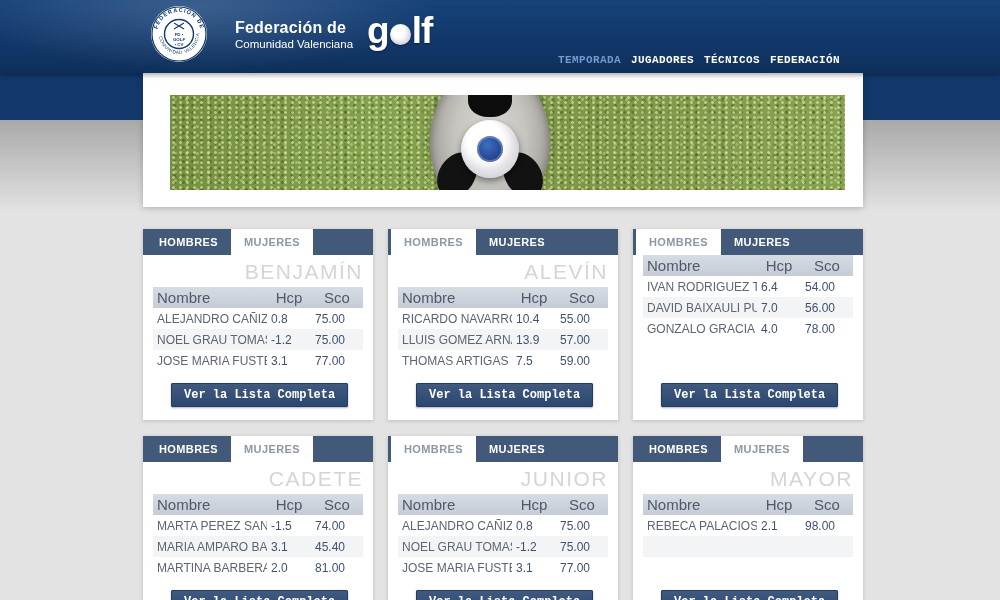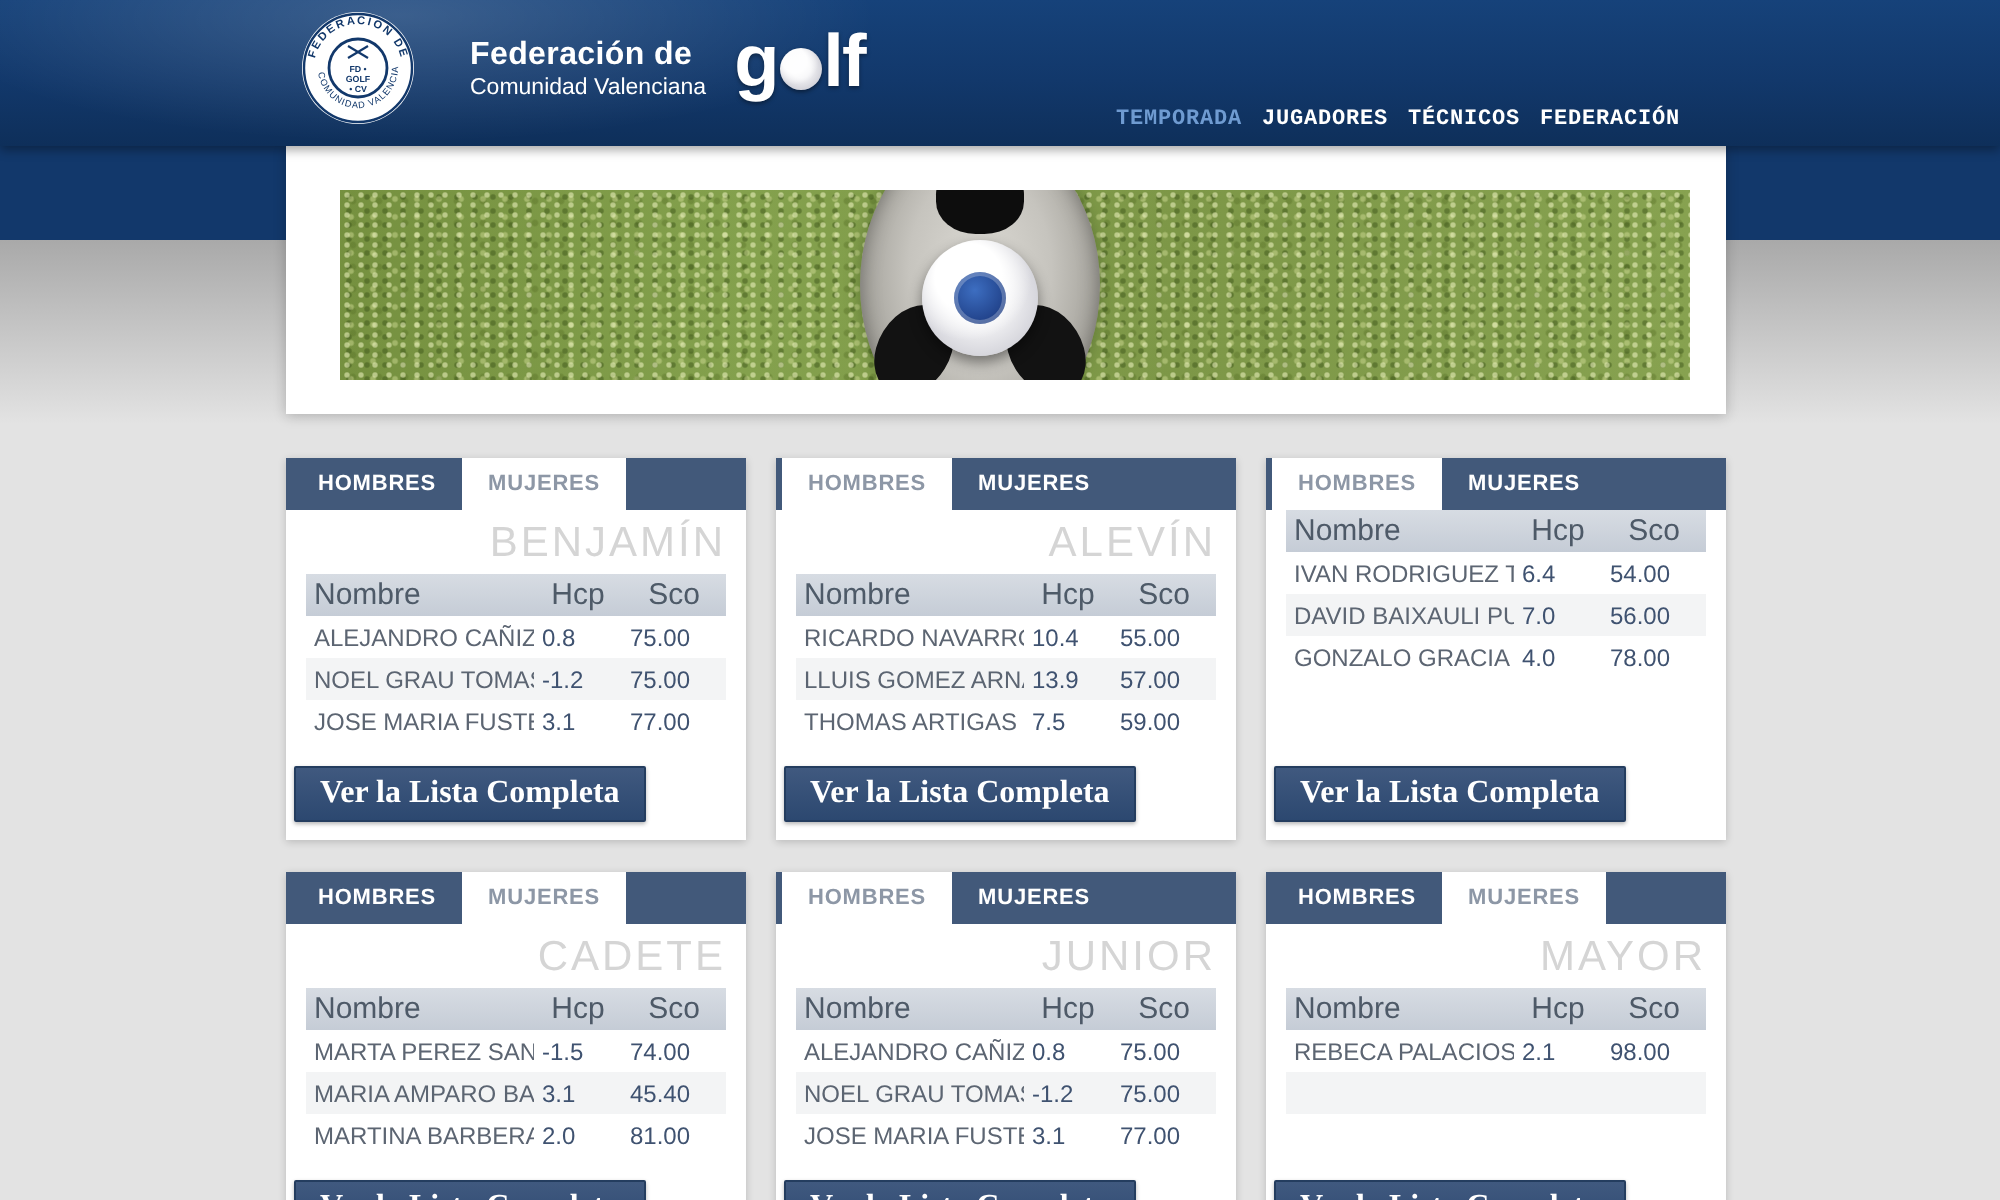--- a/index.html
+++ b/index.html
@@ -99,24 +99,24 @@
                text-align:left; }
   .ptable th.cnum { text-align:center; }
   .ptable col.c-name { width:auto; }
   .ptable col.c-hcp { width:44px; }
   .ptable col.c-sco { width:52px; }
   .ptable td { height:21px; font-size:12px; padding:0 4px; white-space:nowrap;
                overflow:hidden; color:#5c6572; }
   .ptable td.cnum { color:#3f5270; text-align:left; }
   .ptable tbody tr:nth-child(even) { background:#f3f4f5; }
 
-  .pbtn { position:absolute; left:4px; top:128px;
+  .pbtn { position:absolute; left:28px; top:128px;
           background:linear-gradient(#40597f,#2c4870); border:1px solid #243d5f;
-          color:#fff; font-weight:bold; font-size:16px; padding:4px 12px;
-          font-family:Liberation Serif, serif; cursor:pointer; border-radius:1px;
+          color:#fff; font-weight:bold; font-size:12px; padding:4px 12px;
+          font-family:Liberation Mono, monospace; cursor:pointer; border-radius:1px;
           box-shadow:0 1px 2px rgba(0,0,0,.3); }
 </style>
 </head>
 <body>
 
 <div class="band-navy"></div>
 <div class="band-fade"></div>
 
 <header>
   <div class="logo-wrap">

